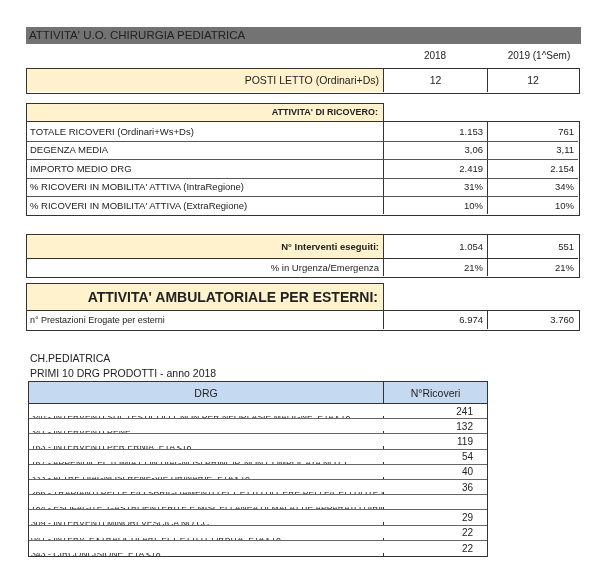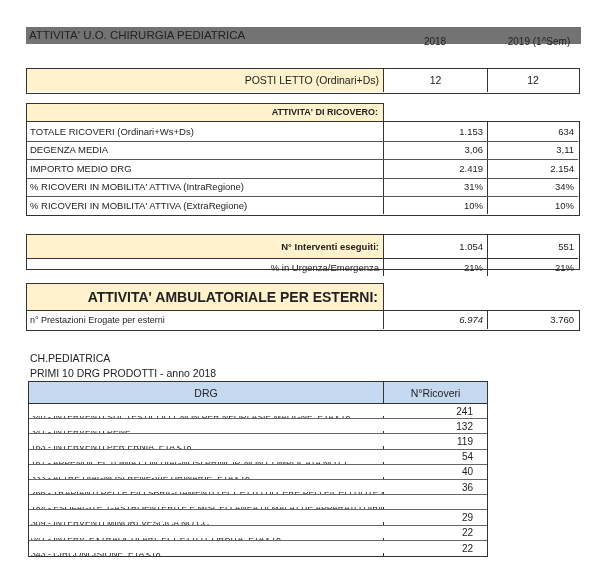--- a/index.html
+++ b/index.html
@@ -1,21 +1,21 @@
 <!DOCTYPE html>
 <html><head>
 <meta charset="utf-8">
 <style>
   * { box-sizing: border-box; margin: 0; padding: 0; }
   body { width: 600px; height: 575px; background: #ffffff; position: relative; overflow: hidden;
          font-family: "Liberation Sans", sans-serif; color: #222; }
   .abs { position: absolute; }
   .title-bar { left: 26px; top: 27px; width: 555px; height: 17px; background: #737373;
                font-size: 11.5px; padding-left: 3px; line-height: 17px; }
-  .yearhdr { top: 36px; font-size: 10px; text-align: center; line-height: 12px; }
+  .yearhdr { top: 50px; font-size: 10px; text-align: center; line-height: 12px; }
   .box { border: 1.5px solid #333; }
   .yellow { background: #fff2cc; }
   .cell { position: absolute; font-size: 9.5px; line-height: 1; display: flex; align-items: center; }
   .r { justify-content: flex-end; padding-right: 4px; }
   .c { justify-content: center; }
   .l { justify-content: flex-start; padding-left: 3px; }
   .bold { font-weight: bold; }
   .hline { position: absolute; height: 1px; background: #555; }
   .vline { position: absolute; width: 1px; background: #333; }
   .drg-title { left: 30px; font-size: 10.5px; }
@@ -49,59 +49,59 @@
 <div class="abs box" style="left:26px;top:121px;width:554px;height:95px;">
   <div class="vline" style="left:356px;top:0;height:92px;"></div>
   <div class="vline" style="left:460px;top:0;height:92px;"></div>
   <div class="hline" style="left:0;top:18.5px;width:551px;"></div>
   <div class="hline" style="left:0;top:37px;width:551px;"></div>
   <div class="hline" style="left:0;top:55.5px;width:551px;"></div>
   <div class="hline" style="left:0;top:74px;width:551px;"></div>
 
   <div class="cell l" style="left:0;top:0;width:356px;height:18.5px;">TOTALE RICOVERI (Ordinari+Ws+Ds)</div>
   <div class="cell r" style="left:357px;top:0;width:103px;height:18.5px;">1.153</div>
-  <div class="cell r" style="left:461px;top:0;width:90px;height:18.5px;">634</div>
+  <div class="cell r" style="left:461px;top:0;width:90px;height:18.5px;">761</div>
 
   <div class="cell l" style="left:0;top:18.5px;width:356px;height:18.5px;">DEGENZA MEDIA</div>
   <div class="cell r" style="left:357px;top:18.5px;width:103px;height:18.5px;">3,06</div>
   <div class="cell r" style="left:461px;top:18.5px;width:90px;height:18.5px;">3,11</div>
 
   <div class="cell l" style="left:0;top:37px;width:356px;height:18.5px;">IMPORTO MEDIO DRG</div>
   <div class="cell r" style="left:357px;top:37px;width:103px;height:18.5px;">2.419</div>
   <div class="cell r" style="left:461px;top:37px;width:90px;height:18.5px;">2.154</div>
 
   <div class="cell l" style="left:0;top:55.5px;width:356px;height:18.5px;">% RICOVERI IN MOBILITA' ATTIVA (IntraRegione)</div>
   <div class="cell r" style="left:357px;top:55.5px;width:103px;height:18.5px;">31%</div>
   <div class="cell r" style="left:461px;top:55.5px;width:90px;height:18.5px;">34%</div>
 
   <div class="cell l" style="left:0;top:74px;width:356px;height:18.5px;">% RICOVERI IN MOBILITA' ATTIVA (ExtraRegione)</div>
   <div class="cell r" style="left:357px;top:74px;width:103px;height:18.5px;">10%</div>
   <div class="cell r" style="left:461px;top:74px;width:90px;height:18.5px;">10%</div>
 </div>
 
-<div class="abs box" style="left:26px;top:234px;width:554px;height:36px;">
+<div class="abs box" style="left:26px;top:234px;width:554px;height:44px;">
   <div class="cell r bold yellow" style="left:0;top:0;width:356px;height:23px;font-size:9.5px;">N° Interventi eseguiti:</div>
   <div class="vline" style="left:356px;top:0;height:41px;"></div>
   <div class="vline" style="left:460px;top:0;height:41px;"></div>
   <div class="hline" style="left:0;top:23px;width:551px;background:#333;"></div>
   <div class="cell r" style="left:357px;top:0;width:103px;height:23px;">1.054</div>
   <div class="cell r" style="left:461px;top:0;width:90px;height:23px;">551</div>
   <div class="cell r" style="left:0;top:24px;width:356px;height:17px;">% in Urgenza/Emergenza</div>
   <div class="cell r" style="left:357px;top:24px;width:103px;height:17px;">21%</div>
   <div class="cell r" style="left:461px;top:24px;width:90px;height:17px;">21%</div>
 </div>
 
 <div class="abs box yellow" style="left:26px;top:283px;width:358px;height:28px;">
   <div class="cell r bold" style="left:0;top:0;width:355px;height:25px;font-size:14px;">ATTIVITA' AMBULATORIALE PER ESTERNI:</div>
 </div>
 <div class="abs box" style="left:26px;top:310px;width:554px;height:21px;">
   <div class="vline" style="left:356px;top:0;height:18px;"></div>
   <div class="vline" style="left:460px;top:0;height:18px;"></div>
   <div class="cell l" style="left:0;top:0;width:356px;height:18px;font-size:9px;">n° Prestazioni Erogate per esterni</div>
-  <div class="cell r" style="left:357px;top:0;width:103px;height:18px;font-style:italic;">6.974</div>
+  <div class="cell r" style="left:357px;top:0;width:103px;height:18px;">6.974</div>
   <div class="cell r" style="left:461px;top:0;width:90px;height:18px;">3.760</div>
 </div>
 
 <div class="abs drg-title" style="top:352px;">CH.PEDIATRICA</div>
 <div class="abs drg-title" style="top:367px;">PRIMI 10 DRG PRODOTTI - anno 2018</div>
 
 <div class="drg-table">
   <div class="drg-head">
     <div style="width:355px;border-right:1.5px solid #333;">DRG</div>
     <div style="flex:1;">N°Ricoveri</div>

